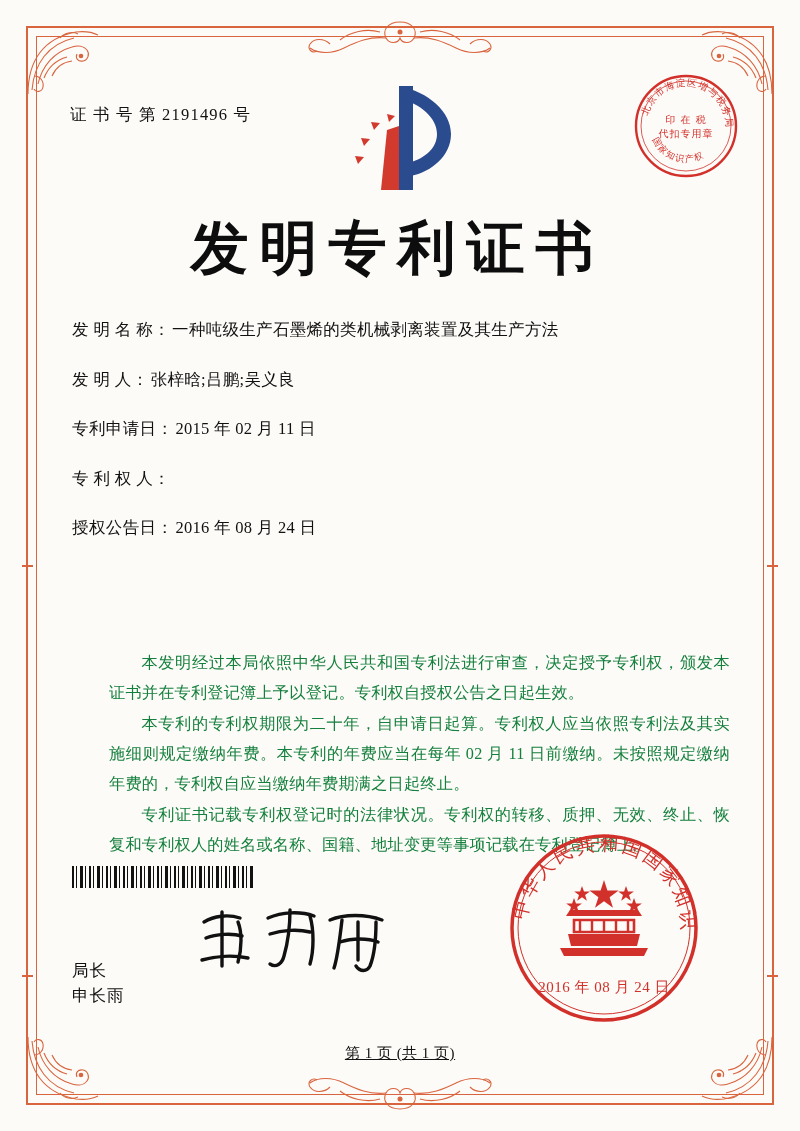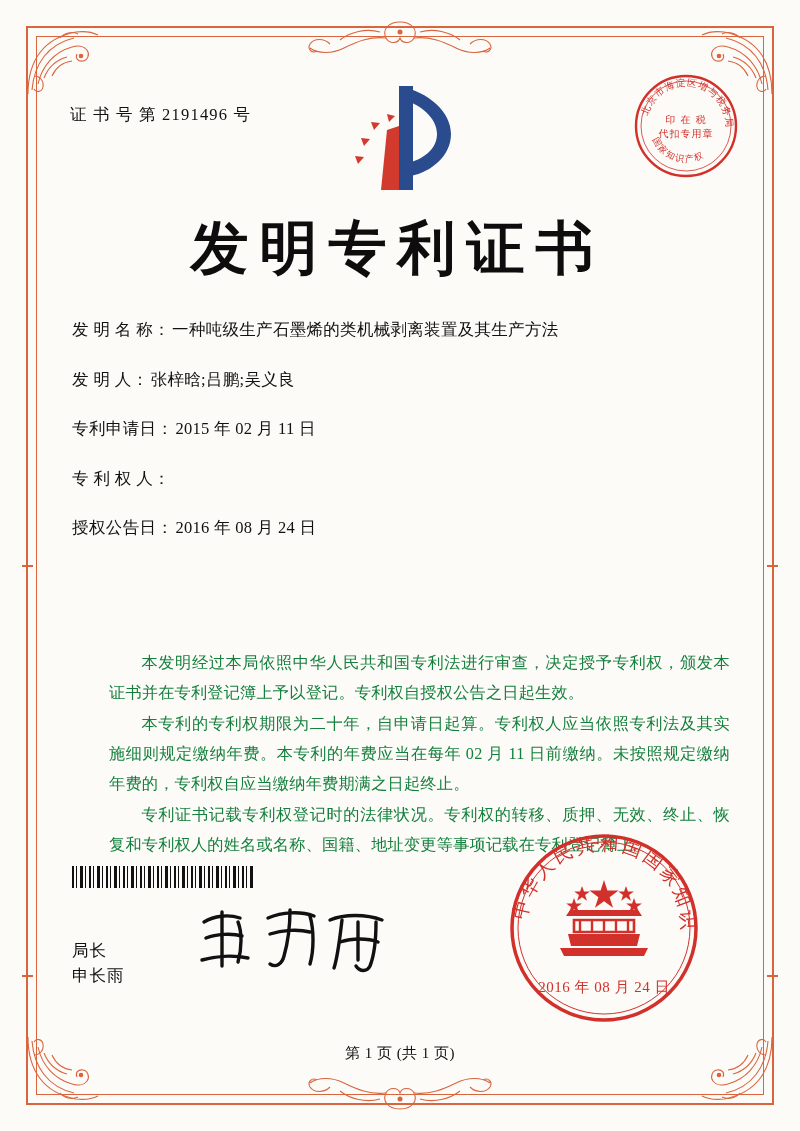--- a/index.html
+++ b/index.html
@@ -180,21 +180,21 @@
         #111 0px, #111 2px, transparent 2px, transparent 4px,
         #111 4px, #111 5px, transparent 5px, transparent 8px,
         #111 8px, #111 11px, transparent 11px, transparent 13px,
         #111 13px, #111 14px, transparent 14px, transparent 17px);
   }
 
   
   .sig-block {
     position: absolute;
     left: 12px;
-    top: 878px;
+    top: 898px;
     font-size: 16.5px;
     line-height: 25px;
     letter-spacing: 1px;
     color: #111;
   }
   .signature {
     position: absolute;
     left: 130px;
     top: 838px;
     width: 220px;
@@ -225,20 +225,21 @@
   }
 
   .page-footer {
     position: absolute;
     left: 0; right: 0;
     bottom: 8px;
     text-align: center;
     font-size: 15px;
     color: #111;
     letter-spacing: 0.5px;
+    text-decoration: underline;
   }
 </style>
 </head>
 <body>
 
 <div class="page">
 
   <div class="border-outer"></div>
   <div class="border-inner"></div>
 

